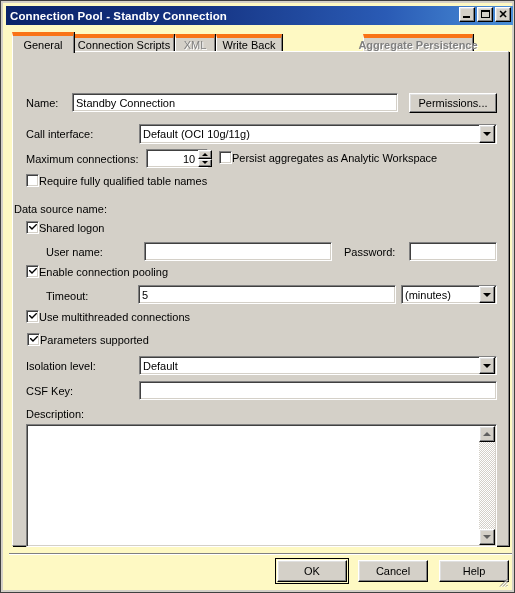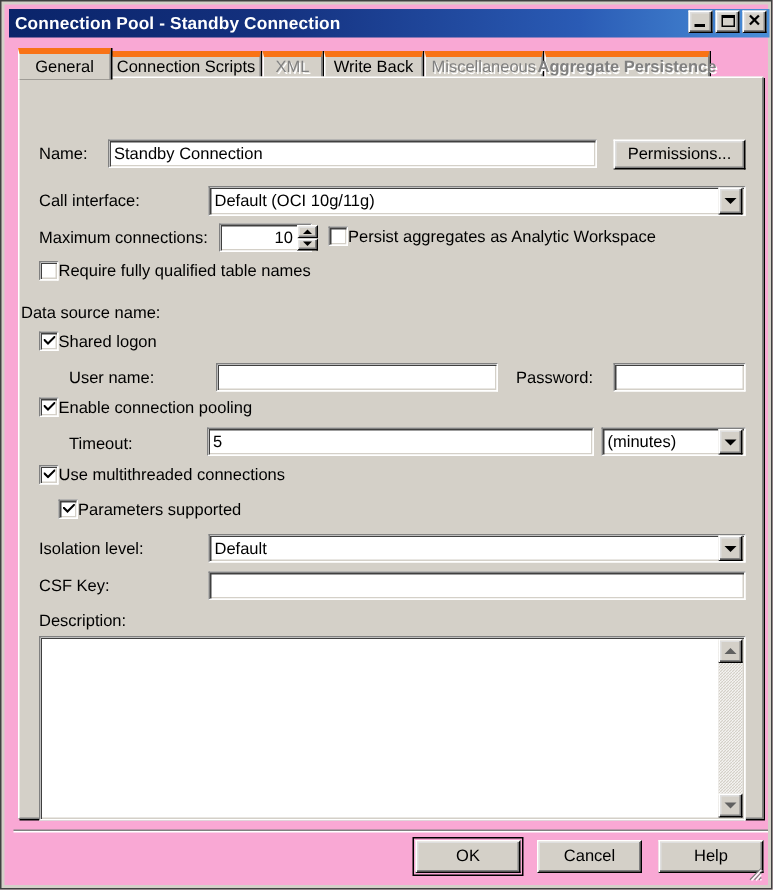--- a/index.html
+++ b/index.html
@@ -16,21 +16,21 @@
     -webkit-font-smoothing: none;
   }
 
   
   #window {
     position: absolute;
     left: 0; top: 0;
     width: 515px;
     height: 593px;
     box-sizing: border-box;
-    background: #f9a8d4;
+    background: #fef9c3;
     border-left: 3px solid #d4d0c8;
     border-top: 3px solid #d4d0c8;
     border-right: 3px solid #d4d0c8;
     border-bottom: 3px solid #d4d0c8;
     outline: 1px solid #404040;
     outline-offset: -1px;
   }
 
   
   #titlebar {
@@ -426,23 +426,20 @@
     </div>
     <div class="tab" style="left:62px;width:100px;">
       <span>Connection Scripts</span>
     </div>
     <div class="tab disabled" style="left:163px;width:40px;">
       <span>XML</span>
     </div>
     <div class="tab" style="left:204px;width:66px;">
       <span>Write Back</span>
     </div>
-    <div class="tab disabled" style="left:271px;width:79px;">
-      <span>Miscellaneous</span>
-    </div>
     <div class="tab disabled" style="left:351px;width:110px;font-weight:bold;">
       <span>Aggregate Persistence</span>
     </div>
   </div>
 
   <div id="tabpage">
 
     <div class="lbl" style="left:13px; top:45px;">Name:</div>
     <div class="field" style="left:59px; top:41px; width:326px; height:19px;">Standby Connection</div>
     <div class="btn" style="left:396px; top:41px; width:88px; height:20px;">Permissions...</div>
@@ -513,21 +510,21 @@
 
     <div class="cb" style="left:13px; top:258px;">
       <span class="box">
         <svg class="check" viewBox="0 0 8 7">
           <path d="M0 3 L1 3 L3 5 L7 1 L7.9 1 L7.9 2 L3 7 L0 4 Z" fill="#000000"></path>
         </svg>
       </span>
       <span class="cblabel">Use multithreaded connections</span>
     </div>
 
-    <div class="cb" style="left:26px; top:281px;">
+    <div class="cb" style="left:14px; top:281px;">
       <span class="box">
         <svg class="check" viewBox="0 0 8 7">
           <path d="M0 3 L1 3 L3 5 L7 1 L7.9 1 L7.9 2 L3 7 L0 4 Z" fill="#000000"></path>
         </svg>
       </span>
       <span class="cblabel">Parameters supported</span>
     </div>
 
     <div class="lbl" style="left:13px; top:308px;">Isolation level:</div>
     <div class="combo" style="left:126px; top:304px; width:358px; height:19px;gap:48px;">

